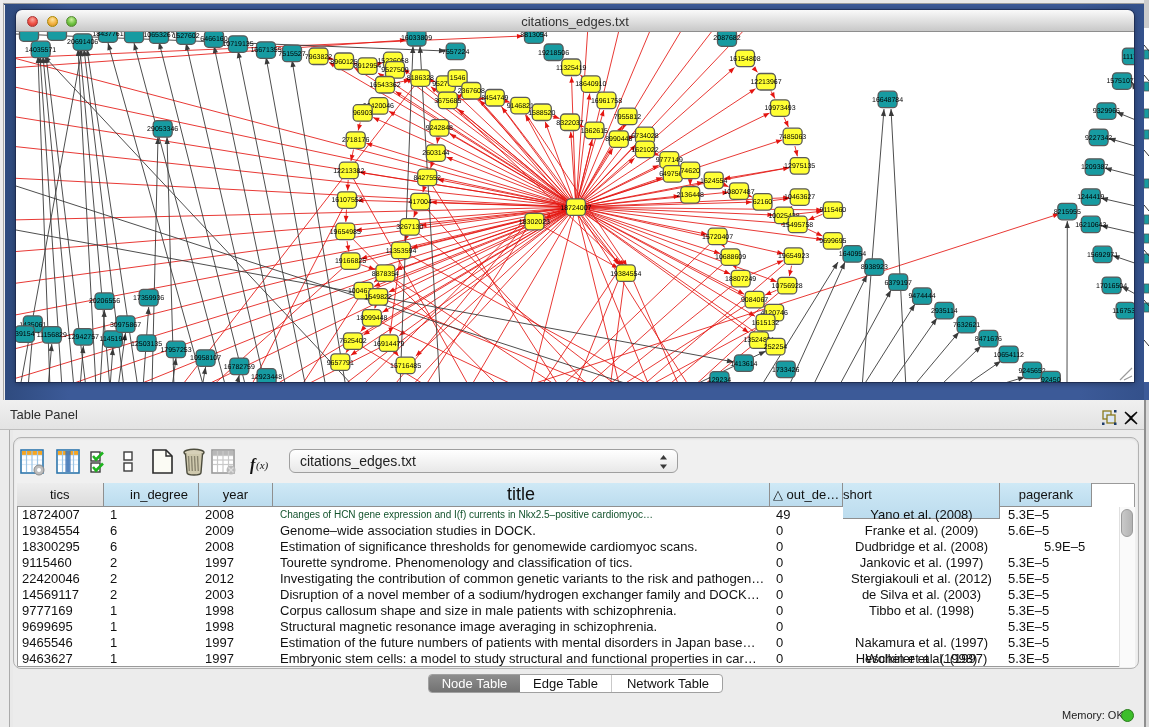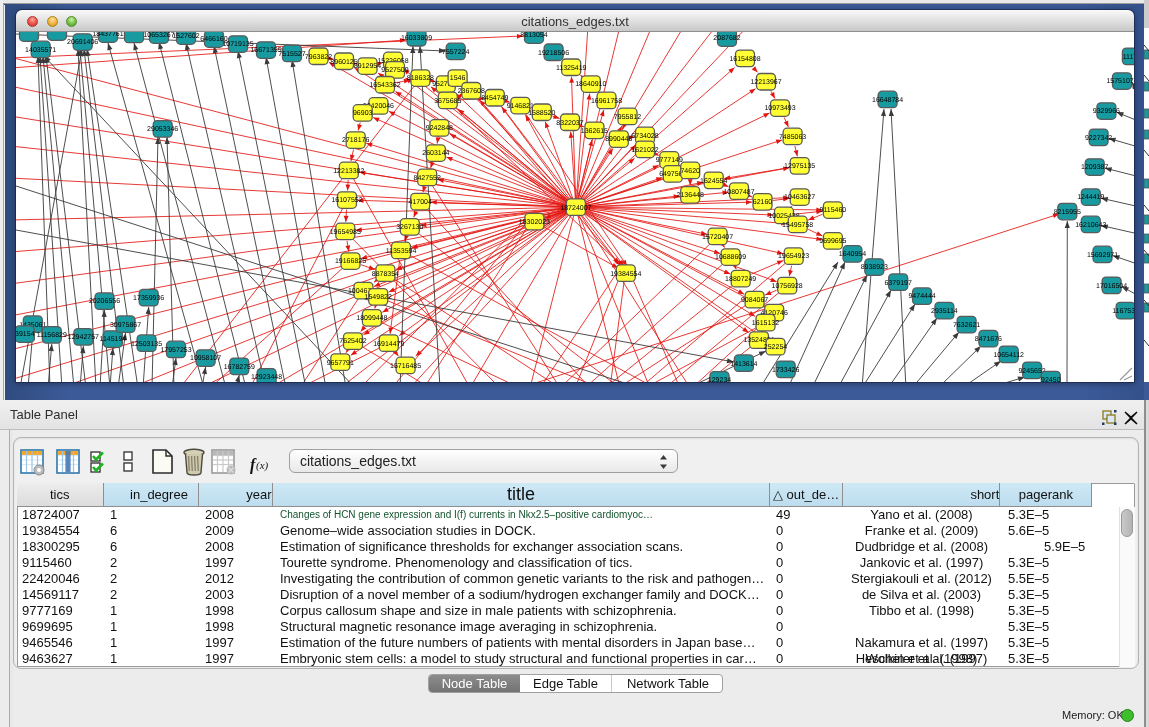--- a/index.html
+++ b/index.html
@@ -849,43 +849,43 @@
   <div style="position:absolute;left:10px;top:3px;font-size:14px;color:#222;">citations_edges.txt</div>
   <svg width="9" height="14" viewBox="0 0 9 14" style="position:absolute;right:9px;top:5px;">
     <path d="M4.5 0 L8 4.5 H1 Z" fill="#3a3a3a"></path>
       <path d="M4.5 14 L1 9.5 H8 Z" fill="#3a3a3a"></path>
   </svg>
 </div>
 
 <div style="position:absolute;left:17px;top:483px;width:1118px;height:184px;background:#ffffff;border:1px solid #9a9a9a;border-radius:1px;"></div>
 <div style="position:absolute;left:17px;top:483px;width:86.5px;height:24px;background:linear-gradient(#ededed,#dcdcdc);border-right:1px solid #8f8f8f;border-bottom:1px solid #8f8f8f;box-sizing:border-box;text-align:center;line-height:23px;font-size:13px;color:#111;">tics</div>
 <div style="position:absolute;left:103.5px;top:483px;width:95.9px;height:24px;background:linear-gradient(#cfe9f6,#bcdcee);border-right:1px solid #8f8f8f;border-bottom:1px solid #8f8f8f;box-sizing:border-box;text-align:center;line-height:23px;font-size:13px;color:#111;padding-left:16px;">in_degree</div>
-<div style="position:absolute;left:199.4px;top:483px;width:73.20000000000002px;height:24px;background:linear-gradient(#cfe9f6,#bcdcee);border-right:1px solid #8f8f8f;border-bottom:1px solid #8f8f8f;box-sizing:border-box;text-align:right;line-height:23px;font-size:13px;color:#111;">year</div>
+<div style="position:absolute;left:199.4px;top:483px;width:73.20000000000002px;height:24px;background:linear-gradient(#cfe9f6,#bcdcee);border-right:1px solid #8f8f8f;border-bottom:1px solid #8f8f8f;box-sizing:border-box;text-align:center;line-height:23px;font-size:13px;color:#111;">year</div>
 <div style="position:absolute;left:272.6px;top:483px;width:497.6px;height:24px;background:linear-gradient(#cfe9f6,#bcdcee);border-right:1px solid #8f8f8f;border-bottom:1px solid #8f8f8f;box-sizing:border-box;text-align:center;line-height:23px;font-size:18px;color:#111;">title</div>
 <div style="position:absolute;left:770.2px;top:483px;width:72.79999999999995px;height:24px;background:linear-gradient(#cfe9f6,#bcdcee);border-right:1px solid #8f8f8f;border-bottom:1px solid #8f8f8f;box-sizing:border-box;text-align:center;line-height:23px;font-size:13px;color:#111;">△ out_de…</div>
-<div style="position:absolute;left:843px;top:483px;width:157.29999999999995px;height:24px;background:linear-gradient(#cfe9f6,#bcdcee);border-right:1px solid #8f8f8f;border-bottom:1px solid #8f8f8f;box-sizing:border-box;text-align:right;line-height:23px;font-size:13px;color:#111;">short</div>
+<div style="position:absolute;left:843px;top:483px;width:157.29999999999995px;height:36px;background:linear-gradient(#cfe9f6,#bcdcee);border-right:1px solid #8f8f8f;border-bottom:1px solid #8f8f8f;box-sizing:border-box;text-align:left;line-height:23px;font-size:13px;color:#111;">short</div>
 <div style="position:absolute;left:1000.3px;top:483px;width:92.20000000000005px;height:24px;background:linear-gradient(#cfe9f6,#bcdcee);border-right:1px solid #8f8f8f;border-bottom:1px solid #8f8f8f;box-sizing:border-box;text-align:center;line-height:23px;font-size:13px;color:#111;">pagerank</div>
 <div style="position:absolute;left:22px;top:507px;width:80px;height:16px;font-size:13px;line-height:16px;color:#111;">18724007</div>
 <div style="position:absolute;left:110px;top:507px;width:60px;height:16px;font-size:13px;line-height:16px;color:#111;">1</div>
 <div style="position:absolute;left:205px;top:507px;width:60px;height:16px;font-size:13px;line-height:16px;color:#111;">2008</div>
 <div style="position:absolute;left:280px;top:507px;width:492px;height:16px;font-size:10px;line-height:16px;color:#14532d;white-space:nowrap;overflow:hidden;">Changes of HCN gene expression and I(f) currents in Nkx2.5–positive cardiomyoc…</div>
 <div style="position:absolute;left:776px;top:507px;width:60px;height:16px;font-size:13px;line-height:16px;color:#111;">49</div>
 <div style="position:absolute;left:843px;top:507px;width:157px;height:16px;font-size:13px;line-height:16px;color:#111;text-align:center;">Yano et al. (2008)</div>
 <div style="position:absolute;left:1008px;top:507px;width:80px;height:16px;font-size:13px;line-height:16px;color:#111;">5.3E–5</div>
 <div style="position:absolute;left:22px;top:523px;width:80px;height:16px;font-size:13px;line-height:16px;color:#111;">19384554</div>
 <div style="position:absolute;left:110px;top:523px;width:60px;height:16px;font-size:13px;line-height:16px;color:#111;">6</div>
 <div style="position:absolute;left:205px;top:523px;width:60px;height:16px;font-size:13px;line-height:16px;color:#111;">2009</div>
 <div style="position:absolute;left:280px;top:523px;width:492px;height:16px;font-size:13px;line-height:16px;color:#111;white-space:nowrap;overflow:hidden;">Genome–wide association studies in DOCK.</div>
 <div style="position:absolute;left:776px;top:523px;width:60px;height:16px;font-size:13px;line-height:16px;color:#111;">0</div>
 <div style="position:absolute;left:843px;top:523px;width:157px;height:16px;font-size:13px;line-height:16px;color:#111;text-align:center;">Franke et al. (2009)</div>
 <div style="position:absolute;left:1008px;top:523px;width:80px;height:16px;font-size:13px;line-height:16px;color:#111;">5.6E–5</div>
 <div style="position:absolute;left:22px;top:539px;width:80px;height:16px;font-size:13px;line-height:16px;color:#111;">18300295</div>
 <div style="position:absolute;left:110px;top:539px;width:60px;height:16px;font-size:13px;line-height:16px;color:#111;">6</div>
 <div style="position:absolute;left:205px;top:539px;width:60px;height:16px;font-size:13px;line-height:16px;color:#111;">2008</div>
-<div style="position:absolute;left:280px;top:539px;width:492px;height:16px;font-size:13px;line-height:16px;color:#111;white-space:nowrap;overflow:hidden;">Estimation of significance thresholds for exchanger association scans.</div>
+<div style="position:absolute;left:280px;top:539px;width:492px;height:16px;font-size:13px;line-height:16px;color:#111;white-space:nowrap;overflow:hidden;">Estimation of significance thresholds for genomewide cardiomyoc scans.</div>
 <div style="position:absolute;left:776px;top:539px;width:60px;height:16px;font-size:13px;line-height:16px;color:#111;">0</div>
 <div style="position:absolute;left:843px;top:539px;width:157px;height:16px;font-size:13px;line-height:16px;color:#111;text-align:center;">Dudbridge et al. (2008)</div>
 <div style="position:absolute;left:1008px;top:539px;width:80px;height:16px;font-size:13px;line-height:16px;color:#111;margin-left:36px;">5.9E–5</div>
 <div style="position:absolute;left:22px;top:555px;width:80px;height:16px;font-size:13px;line-height:16px;color:#111;">9115460</div>
 <div style="position:absolute;left:110px;top:555px;width:60px;height:16px;font-size:13px;line-height:16px;color:#111;">2</div>
 <div style="position:absolute;left:205px;top:555px;width:60px;height:16px;font-size:13px;line-height:16px;color:#111;">1997</div>
 <div style="position:absolute;left:280px;top:555px;width:492px;height:16px;font-size:13px;line-height:16px;color:#111;white-space:nowrap;overflow:hidden;">Tourette syndrome. Phenomenology and classification of tics.</div>
 <div style="position:absolute;left:776px;top:555px;width:60px;height:16px;font-size:13px;line-height:16px;color:#111;">0</div>
 <div style="position:absolute;left:843px;top:555px;width:157px;height:16px;font-size:13px;line-height:16px;color:#111;text-align:center;">Jankovic et al. (1997)</div>
 <div style="position:absolute;left:1008px;top:555px;width:80px;height:16px;font-size:13px;line-height:16px;color:#111;">5.3E–5</div>

